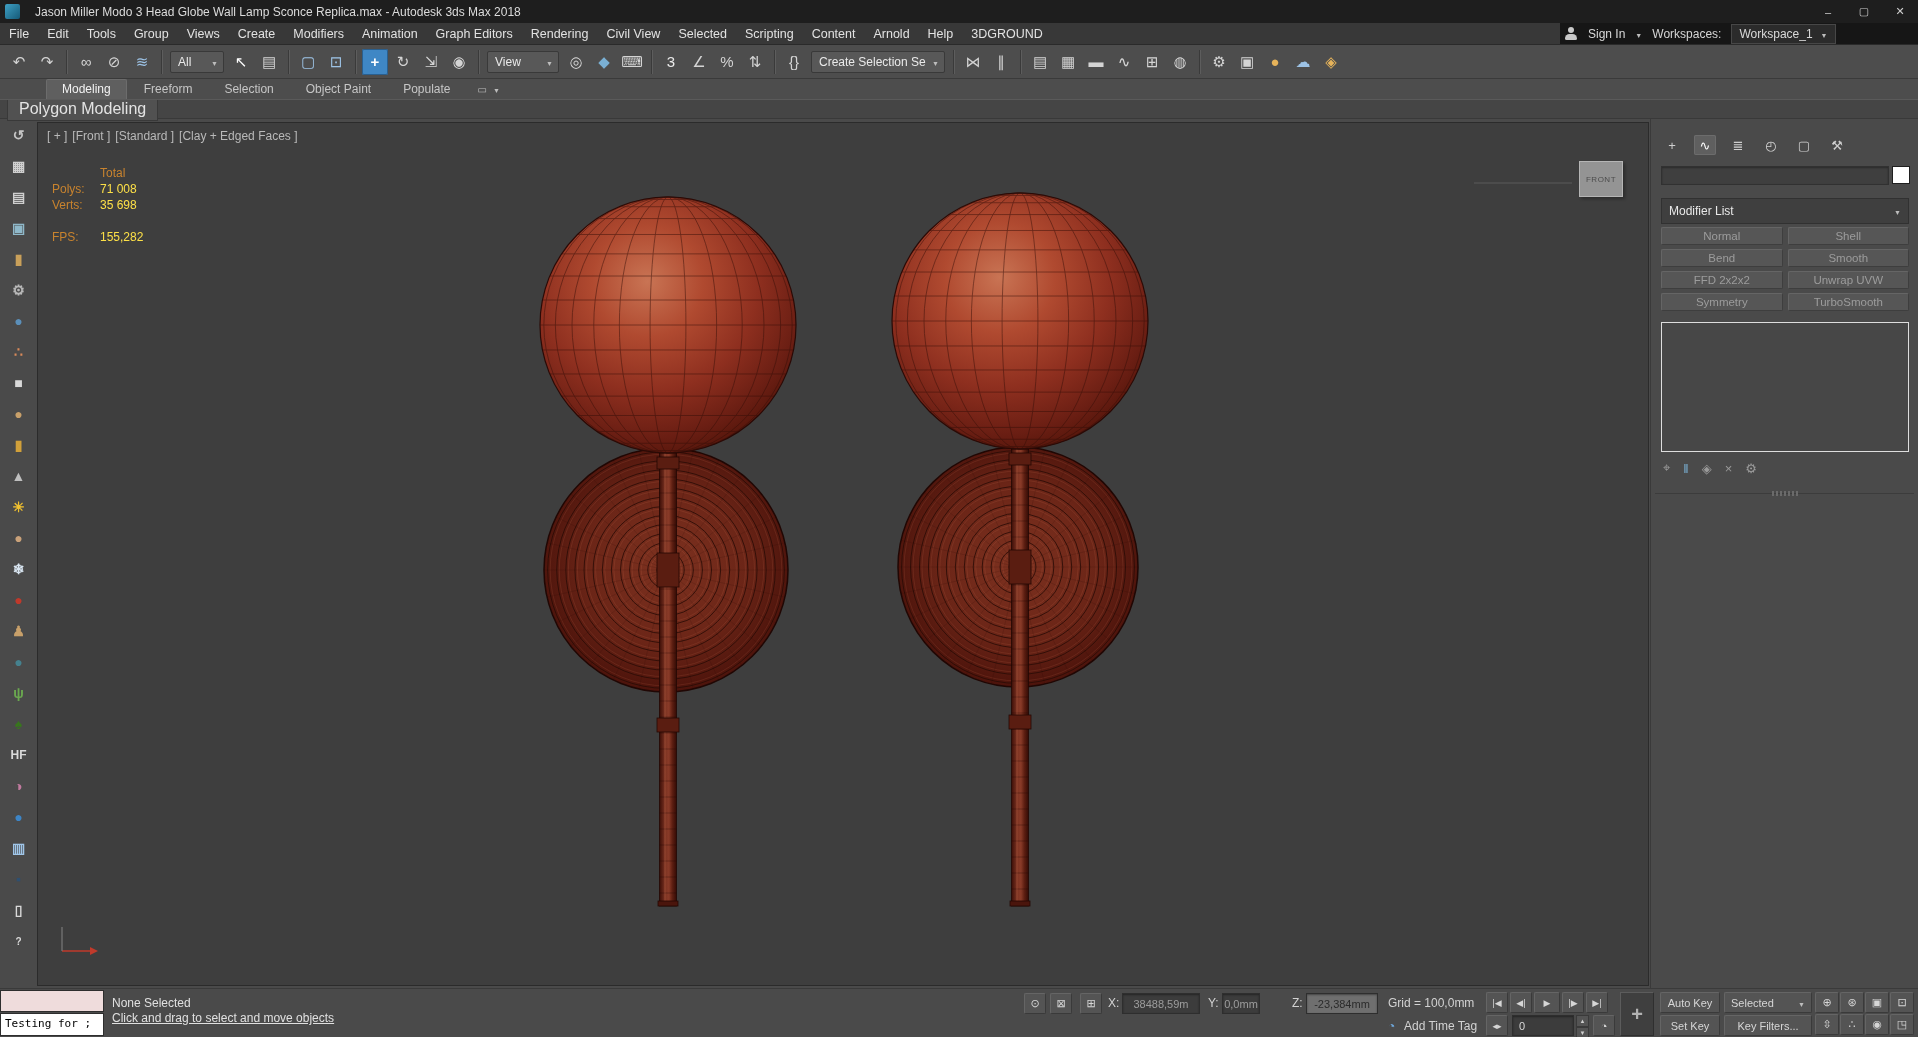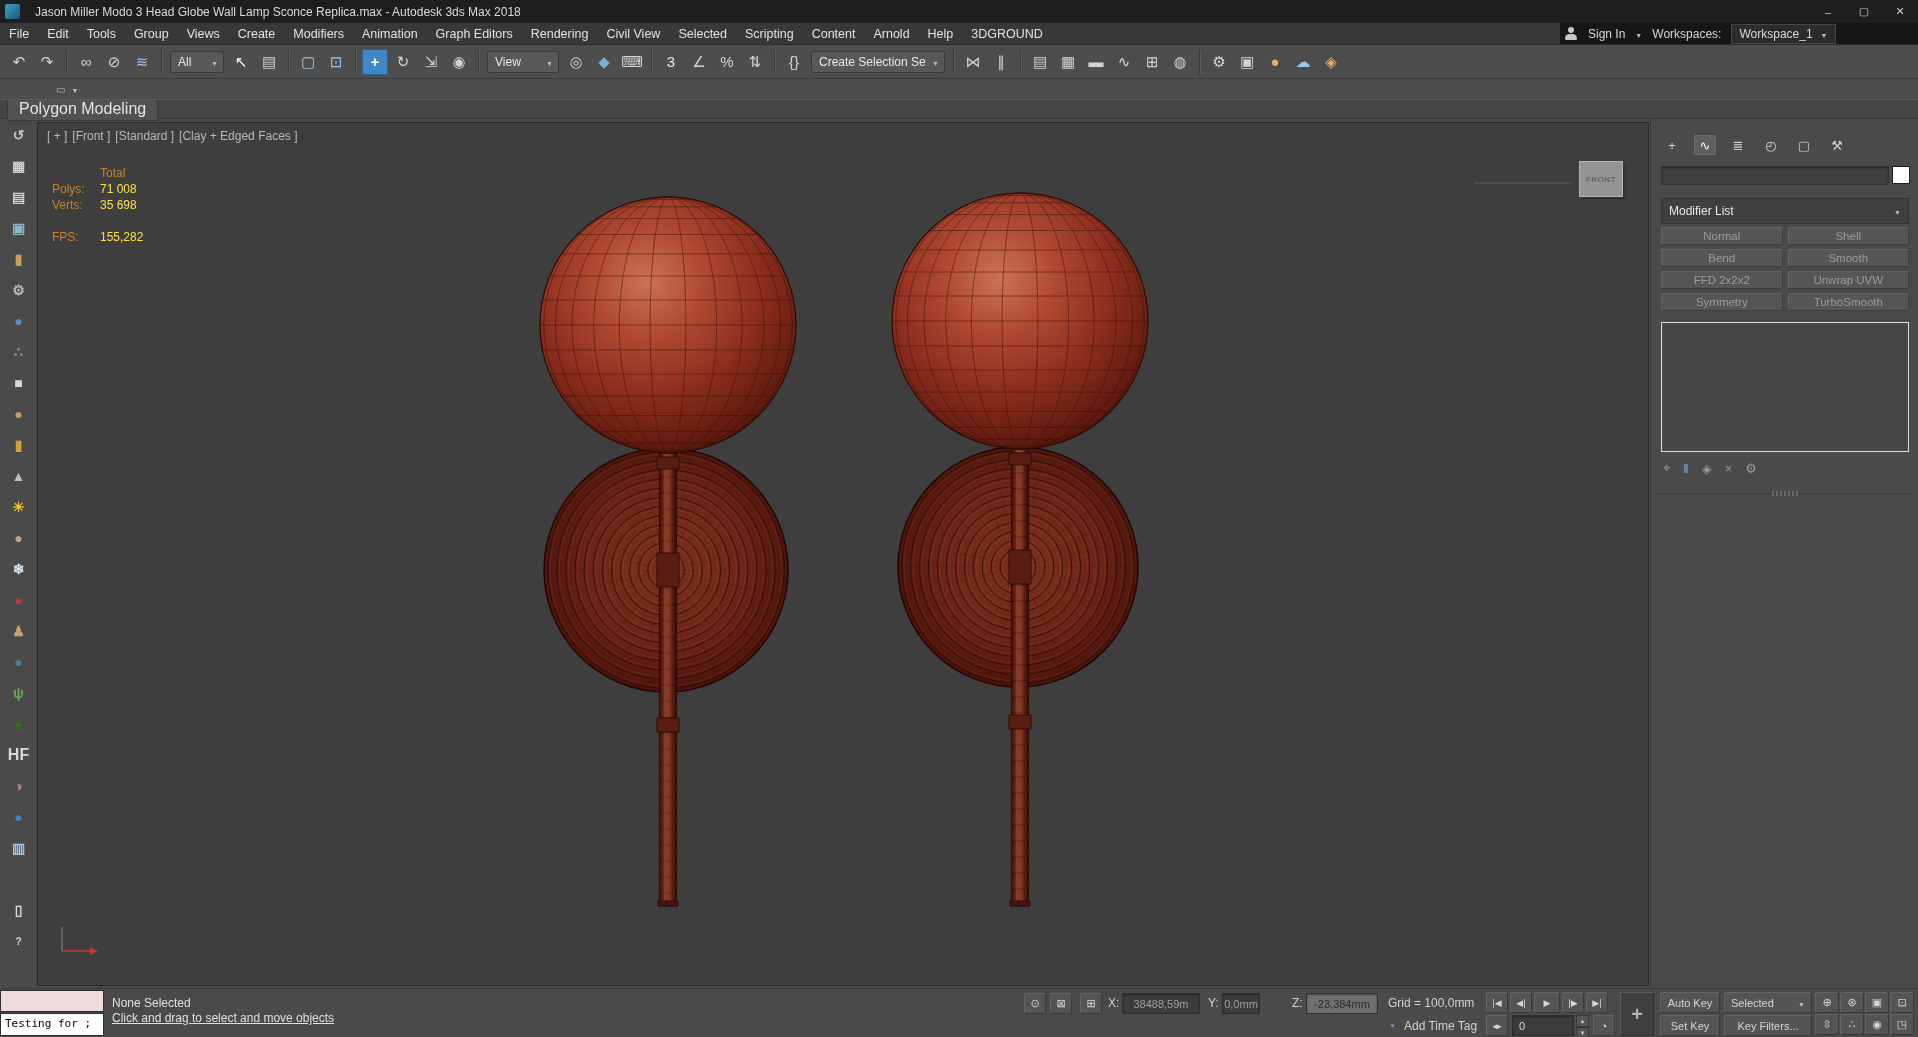--- a/index.html
+++ b/index.html
@@ -186,20 +186,27 @@
     <span class="tb-btn">◍</span>
     <span class="tb-sep"></span>
     <span class="tb-btn">⚙</span>
     <span class="tb-btn">▣</span>
     <span class="tb-btn" style="color: rgb(230, 179, 90);">●</span>
     <span class="tb-btn" style="color: rgb(157, 195, 230);">☁</span>
     <span class="tb-btn" style="color: rgb(230, 179, 90);">◈</span>
   </div>
 
 <div class="ribbon-tabs">
+  <div id="ribbon-tabs" style="display:flex;align-items:flex-end;gap:2px;">
+      <span class="ribbon-tab active">Modeling</span>
+      <span class="ribbon-tab">Freeform</span>
+      <span class="ribbon-tab">Selection</span>
+      <span class="ribbon-tab">Object Paint</span>
+      <span class="ribbon-tab">Populate</span>
+    </div>
   <div class="ribbon-extra">
     <span>▭</span>
     <span class="chev"></span>
   </div>
 </div>
 
 <div class="panel-strip">
   <span class="panel-strip-label">Polygon Modeling</span>
 </div>
 
@@ -217,21 +224,21 @@
     <span class="lt-icon" style="color: rgb(209, 160, 58);">▮</span>
     <span class="lt-icon" style="color: rgb(191, 191, 191);">▲</span>
     <span class="lt-icon" style="color: rgb(240, 192, 48);">☀</span>
     <span class="lt-icon" style="color: rgb(202, 162, 122);">●</span>
     <span class="lt-icon" style="color: rgb(217, 230, 242);">❄</span>
     <span class="lt-icon" style="color: rgb(192, 57, 43);">●</span>
     <span class="lt-icon" style="color: rgb(200, 160, 106);">♟</span>
     <span class="lt-icon" style="color: rgb(69, 129, 142);">●</span>
     <span class="lt-icon" style="color: rgb(106, 168, 79);">ψ</span>
     <span class="lt-icon" style="color: rgb(56, 118, 29);">♠</span>
-    <span class="lt-icon" style="font-size: 16px; color: rgb(217, 217, 217);">HF</span>
+    <span class="lt-icon" style="font-size: 12px; color: rgb(217, 217, 217);">HF</span>
     <span class="lt-icon" style="color: rgb(194, 123, 160);">◑</span>
     <span class="lt-icon" style="color: rgb(61, 133, 198);">●</span>
     <span class="lt-icon" style="color: rgb(159, 197, 232);">▥</span>
     <span class="lt-icon" style="color: rgb(47, 79, 111);">▪</span>
     <span class="lt-icon" style="color: rgb(217, 217, 217);">▯</span>
     <span class="lt-icon" style="font-size: 10px; color: rgb(217, 217, 217);">?</span>
   </div>
 
 <div class="viewport">
   <svg id="vp-svg" width="1610" height="862" viewBox="0 0 1610 862">

